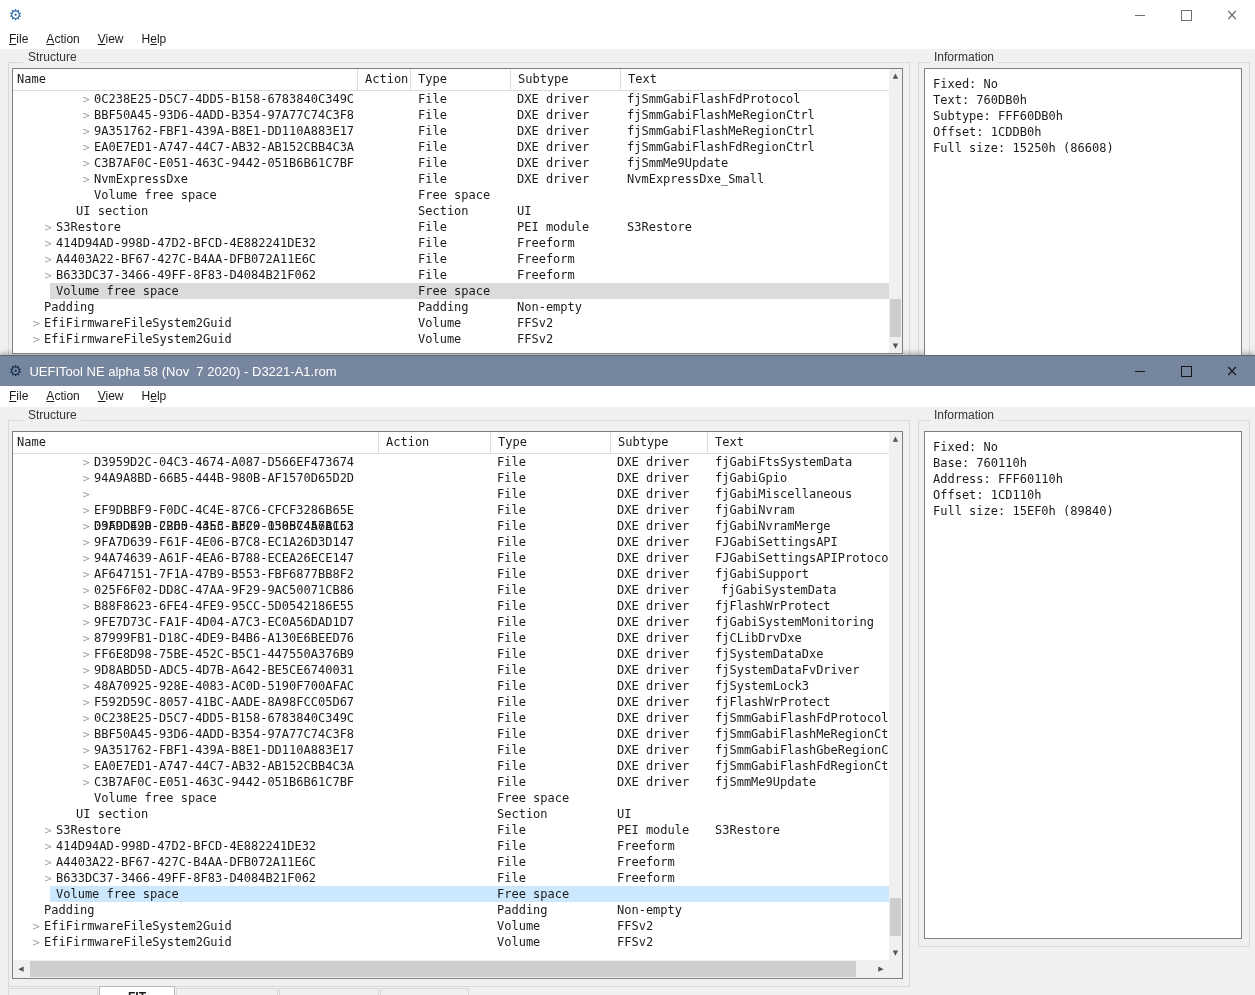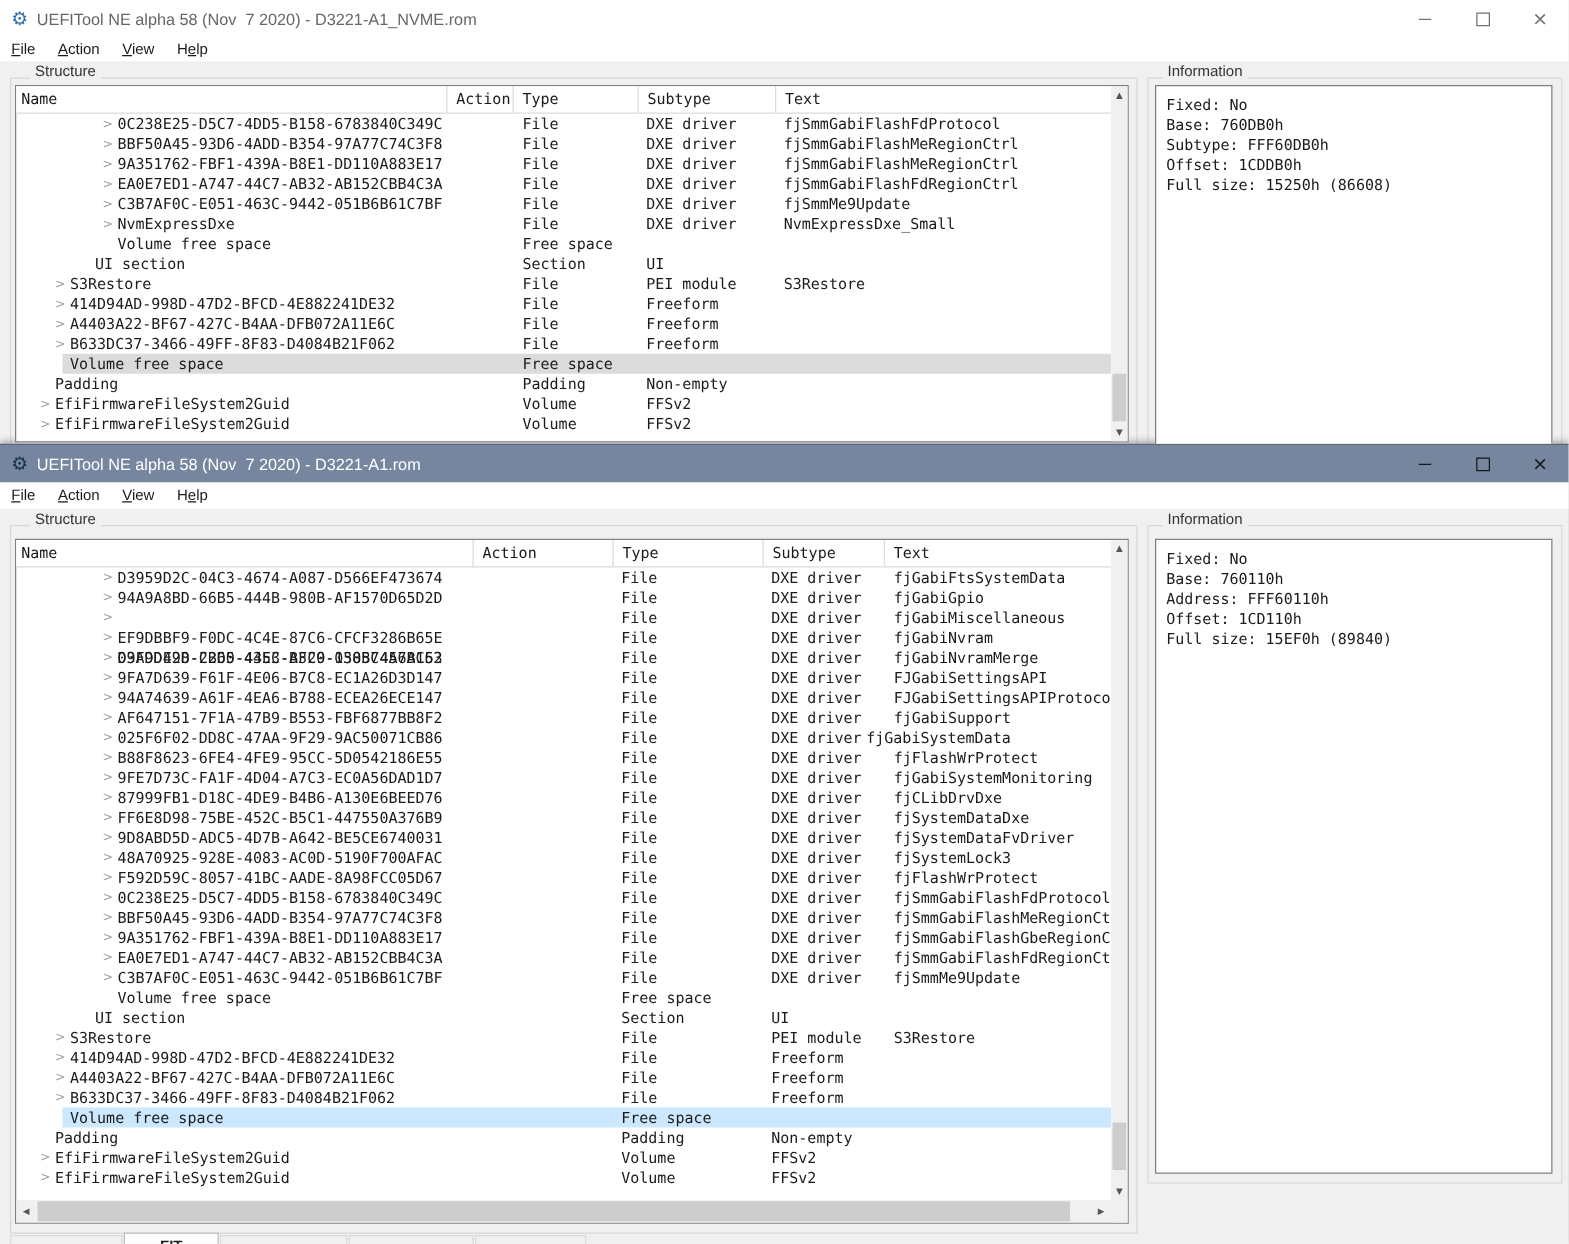--- a/index.html
+++ b/index.html
@@ -99,21 +99,20 @@
     font-size:12px;color:#1a1a1a;text-align:center}
   .tab.selected{top:-2px;height:24px;background:#fff;border-color:#b9b9b9;font-weight:bold;z-index:6}
   .tab span{display:block;padding-top:3px}
 </style>
 </head>
 <body>
 
 <div class="window" id="win-0">
   <div class="titlebar">
     <span class="app-icon">⚙</span>
-    <span class="title-text">UEFITool NE alpha 58 (Nov  7 2020) - D3221-A1_NVME.rom</span>
     <div class="caption-buttons">
       <span class="cap-btn">
           <span class="glyph-min"></span>
         </span>
       <span class="cap-btn">
           <span class="glyph-max"></span>
         </span>
       <span class="cap-btn">
           <span class="glyph-close">×</span>
         </span>
@@ -240,21 +239,21 @@
       <span class="vs-arr up">▲</span>
       <div class="vthumb"></div>
       <span class="vs-arr down">▼</span>
     </div>
   </div>
 
   <span class="group-label info-label">Information</span>
   <div class="groupbox info-gbox"></div>
   <div class="info-box">
       <div class="info-line">Fixed: No</div>
-      <div class="info-line">Base: 760DB0h</div>
+      <div class="info-line">Text: 760DB0h</div>
       <div class="info-line">Subtype: FFF60DB0h</div>
       <div class="info-line">Offset: 1CDDB0h</div>
       <div class="info-line">Full size: 15250h (86608)</div>
     </div>
 </div>
 
 <div class="window" id="win-1">
   <div class="titlebar">
     <span class="app-icon">⚙</span>
     <span class="title-text">UEFITool NE alpha 58 (Nov  7 2020) - D3221-A1.rom</span>
@@ -342,21 +341,21 @@
           <span class="cell" style="left: 81px;">AF647151-7F1A-47B9-B553-FBF6877BB8F2</span>
           <span class="cell" style="left: 484px;">File</span>
           <span class="cell" style="left: 604px;">DXE driver</span>
           <span class="cell" style="left: 702px;">fjGabiSupport</span>
         </div>
         <div class="row" style="top: 128px;">
           <span class="chev" style="left: 69px;">&gt;</span>
           <span class="cell" style="left: 81px;">025F6F02-DD8C-47AA-9F29-9AC50071CB86</span>
           <span class="cell" style="left: 484px;">File</span>
           <span class="cell" style="left: 604px;">DXE driver</span>
-          <span class="cell" style="left: 680px;">fjGabiSystemData</span>
+          <span class="cell" style="left: 708px;">fjGabiSystemData</span>
         </div>
         <div class="row" style="top: 144px;">
           <span class="chev" style="left: 69px;">&gt;</span>
           <span class="cell" style="left: 81px;">B88F8623-6FE4-4FE9-95CC-5D0542186E55</span>
           <span class="cell" style="left: 484px;">File</span>
           <span class="cell" style="left: 604px;">DXE driver</span>
           <span class="cell" style="left: 702px;">fjFlashWrProtect</span>
         </div>
         <div class="row" style="top: 160px;">
           <span class="chev" style="left: 69px;">&gt;</span>

